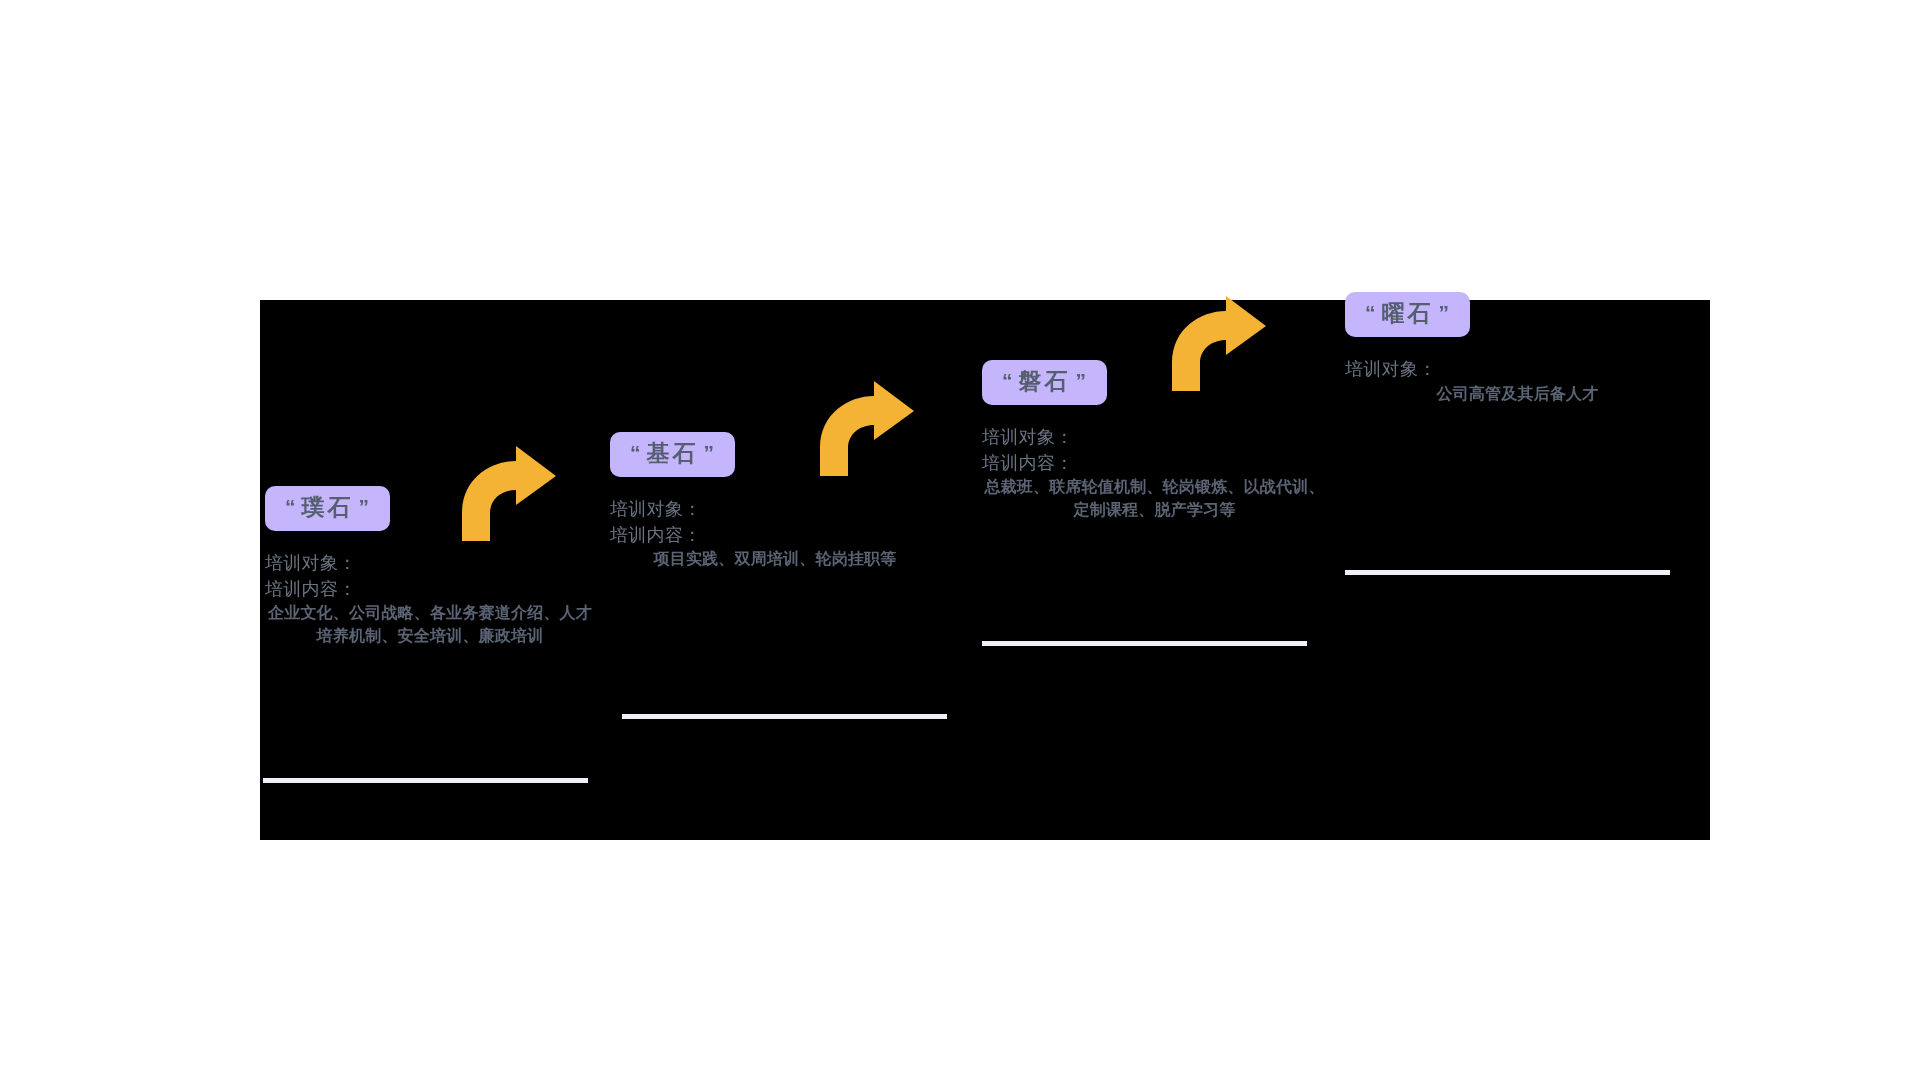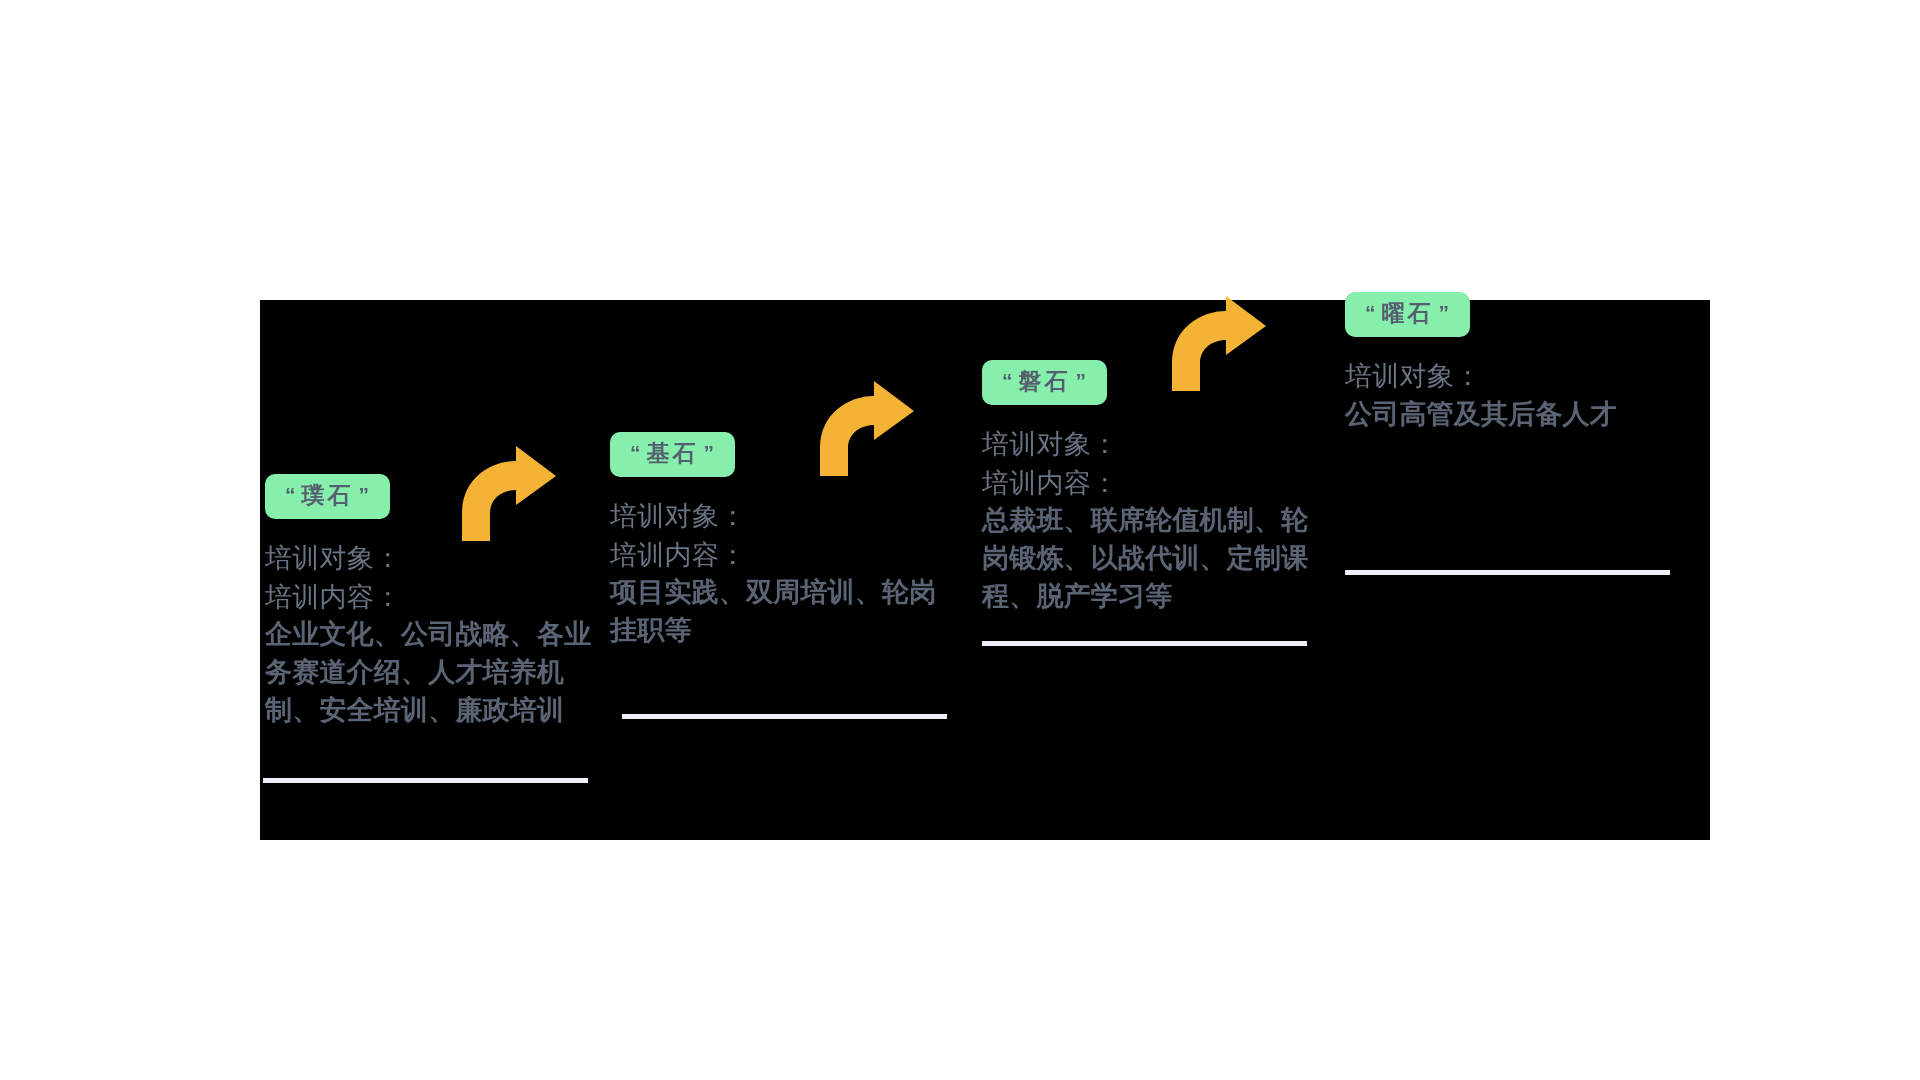--- a/index.html
+++ b/index.html
@@ -33,21 +33,21 @@
   }
 
   
   .stage-col {
     position: absolute;
     width: 330px;
   }
 
   .badge {
     display: inline-block;
-    background: #86efac;
+    background: #c4b5fd;
     color: #555F70;
     border-radius: 10px;
     padding: 9px 20px 11px 20px;
     font-size: 23px;
     font-weight: bold;
     letter-spacing: 1px;
     line-height: 1.1;
     white-space: nowrap;
   }
   .badge .q {
@@ -59,31 +59,32 @@
     margin: 0 5px;
     letter-spacing: 3px;
   }
 
   .body-block {
     margin-top: 20px;
   }
 
   .lbl {
     color: #6B7484;
-    font-size: 27px;
+    font-size: 18px;
     line-height: 1.42;
     font-weight: normal;
     letter-spacing: 0.3px;
   }
   .val {
     color: #5B6474;
-    font-size: 27px;
+    font-size: 16px;
     line-height: 1.40;
     font-weight: bold;
     letter-spacing: 0.2px;
+    text-align: center;
   }
 
   .rule {
     position: absolute;
     height: 5px;
     background: #EFF1F8;
   }
 
   
   .arrow {
@@ -93,21 +94,21 @@
   }
   .arrow svg { display:block; width:100%; height:100%; }
 </style>
 </head>
 <body>
 
 <div id="stage">
 
   <div class="canvas"></div>
 
-  <div class="stage-col" style="left:265px; top:474px; width:330px;">
+  <div class="stage-col" style="left:265px; top:486px; width:330px;">
     <div class="badge">
       <span class="q">“</span><span class="t">璞石</span><span class="q">”</span>
     </div>
     <div class="body-block">
       <div class="lbl">培训对象：</div>
       <div class="lbl">培训内容：</div>
       <div class="val">企业文化、公司战略、各业务赛道介绍、人才培养机制、安全培训、廉政培训</div>
     </div>
   </div>
   <div class="rule" style="left:263px; top:778px; width:325px;"></div>

